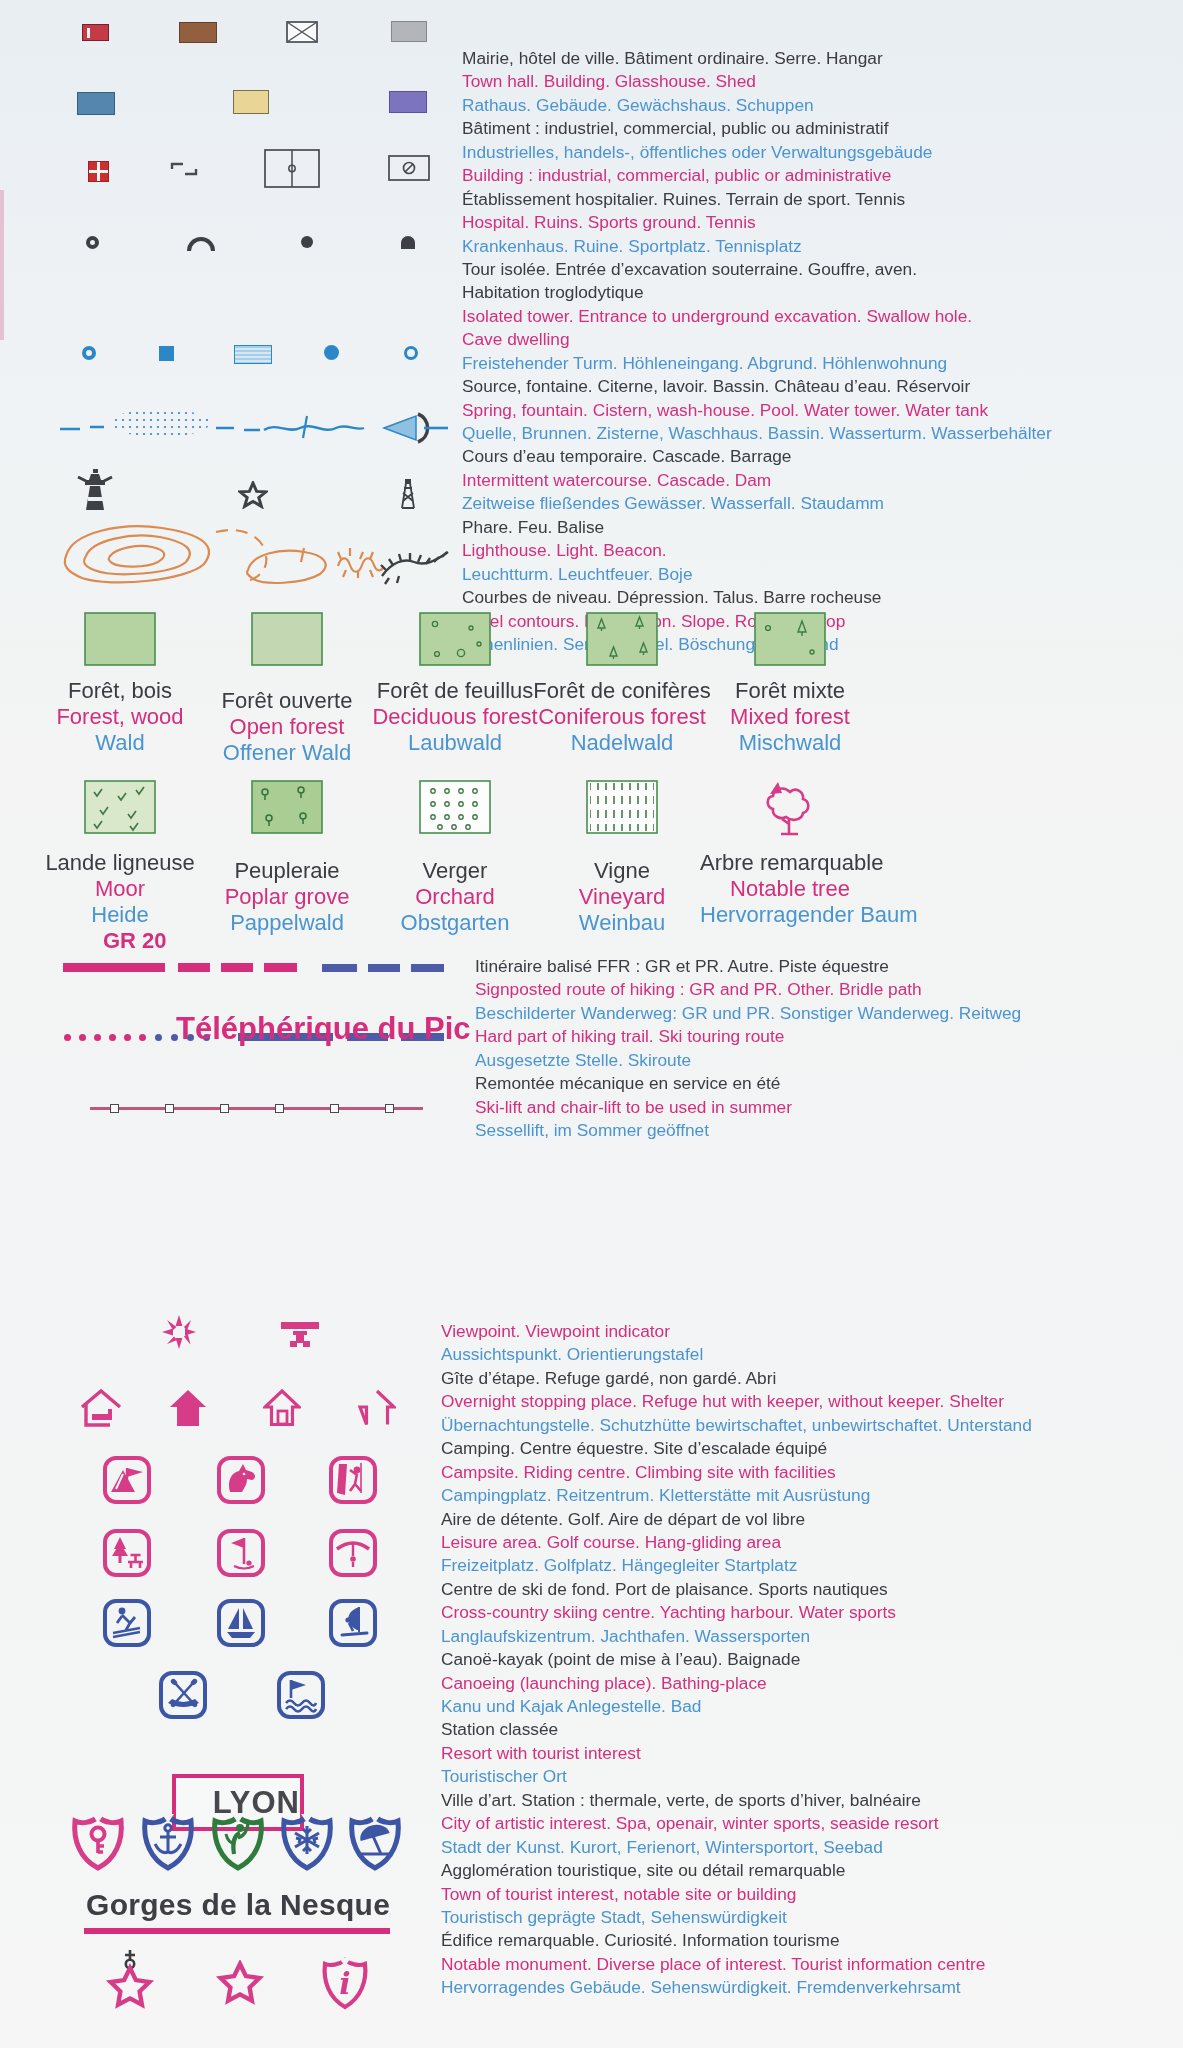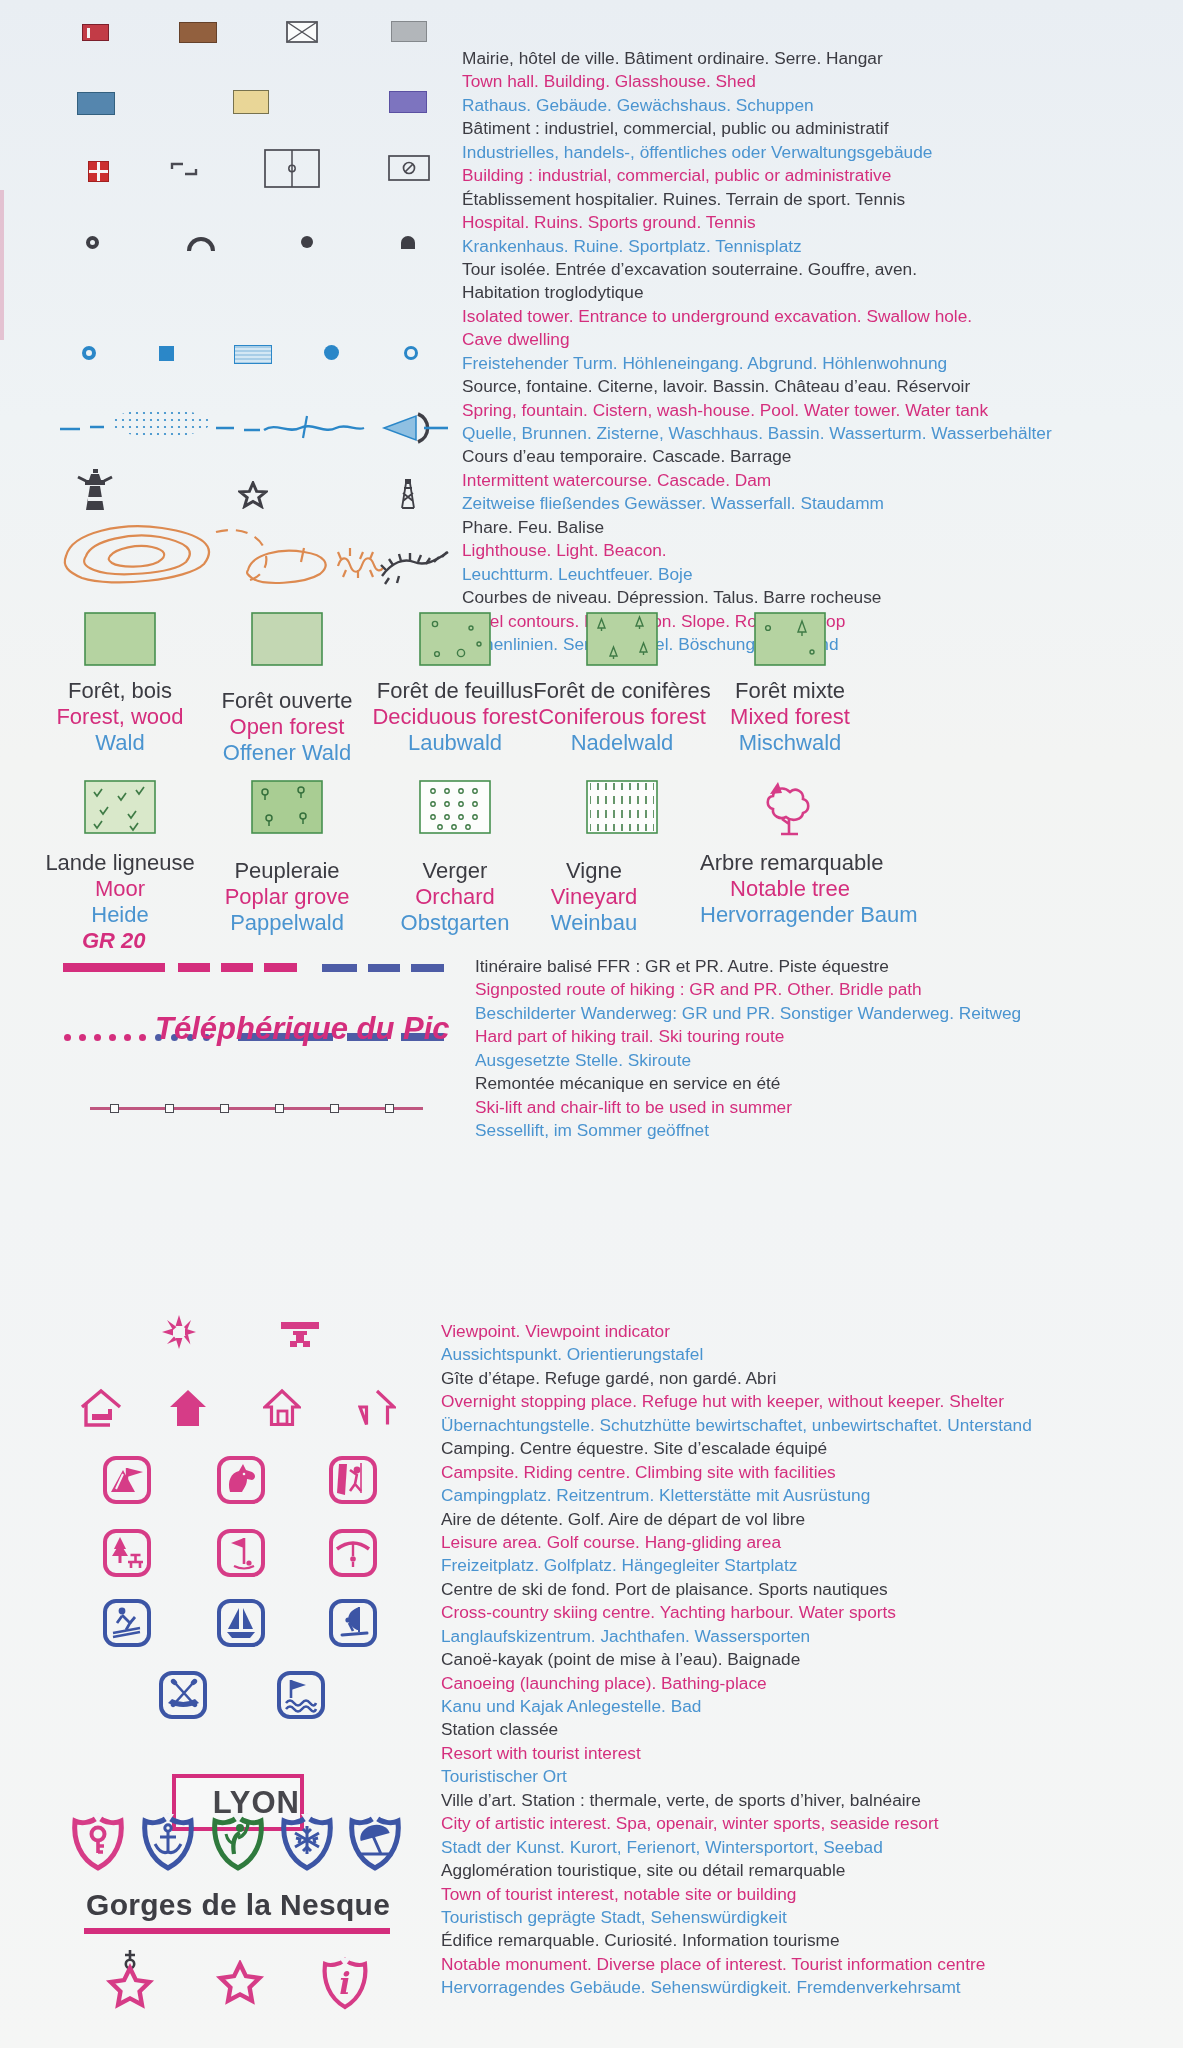--- a/index.html
+++ b/index.html
@@ -21,21 +21,21 @@
   .dot.pk{background:#d42e7d;}
   .dot.bl{background:#4d5ca6;}
   .lift-sq{position:absolute;width:9px;height:9px;background:#fbfbfb;border:1.6px solid #4a4a52;box-sizing:border-box;}
   .picto{position:absolute;width:48px;height:48px;border:4px solid #d63c87;border-radius:13px;box-sizing:border-box;
          display:flex;align-items:center;justify-content:center;}
   .picto.blue{border-color:#3c55a5;}
   .lyon{position:absolute;border:4px solid #d42e7d;background:#f7f8f8;display:flex;align-items:center;justify-content:center;
         font-weight:bold;font-size:31px;letter-spacing:1px;color:#47474c;box-sizing:border-box;}
   .title-gorges{position:absolute;font-weight:bold;font-size:30px;color:#3e3e44;letter-spacing:.3px;white-space:nowrap;}
   .pinkbar{position:absolute;background:#d42e7d;}
-  .script-label{position:absolute;color:#d42e7d;font-weight:bold;font-style:italic;white-space:nowrap;}
+  .script-label{position:absolute;color:#d42e7d;font-weight:bold;white-space:nowrap;margin-left:21px;}
   .reco{position:absolute;color:#d42e7d;font-weight:bold;font-size:19px;letter-spacing:.4px;}
 </style>
 </head>
 <body>
 
 <div class="page">
 
   <div class="sw" style="left:82px;top:24px;width:27px;height:17px;background:#c23b46;border:1.5px solid #7c1f2b;">
       <span class="abs" style="left:4px;top:3px;width:3px;height:10px;background:#f4f4f4;"></span>
     </div>
@@ -286,21 +286,21 @@
   <div class="capcol" style="left:197px;top:858px;">
     <div class="ln fr">Peupleraie</div>
     <div class="ln en">Poplar grove</div>
     <div class="ln de">Pappelwald</div>
   </div>
   <div class="capcol" style="left:365px;top:858px;">
     <div class="ln fr">Verger</div>
     <div class="ln en">Orchard</div>
     <div class="ln de">Obstgarten</div>
   </div>
-  <div class="capcol" style="left:504px;top:858px;">
+  <div class="capcol" style="left:532px;top:858px;">
     <div class="ln fr">Vigne</div>
     <div class="ln en">Vineyard</div>
     <div class="ln de">Weinbau</div>
   </div>
   <div class="capcol" style="left:700px;top:850px;">
     <div class="ln fr">Arbre remarquable</div>
     <div class="ln en">Notable tree</div>
     <div class="ln de">Hervorragender Baum</div>
   </div>
 

